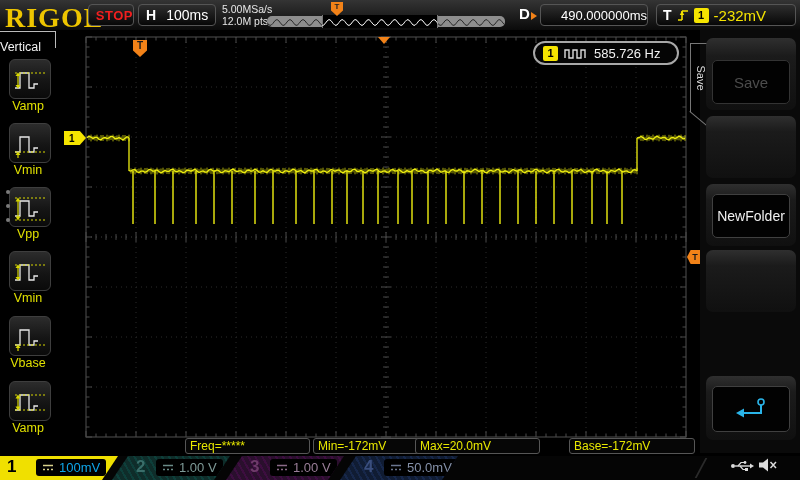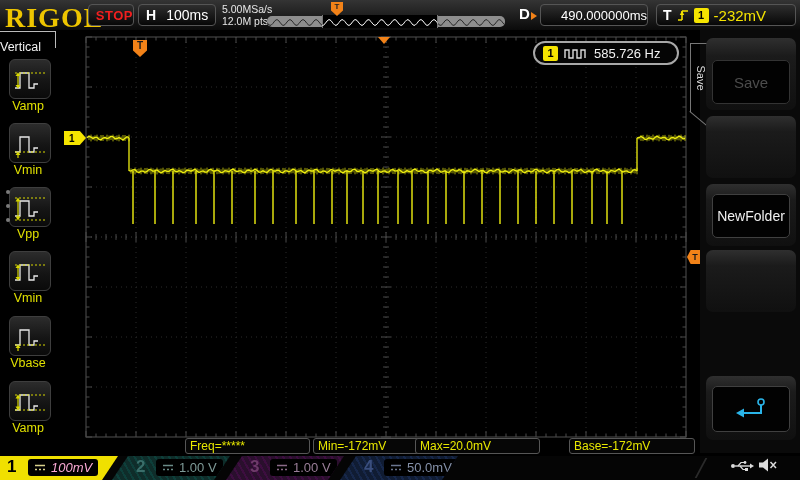--- a/index.html
+++ b/index.html
@@ -306,21 +306,21 @@
   </div>
 
   <div class="abs meas-box" style="left:185px;">Freq=*****</div>
   <div class="abs meas-box" style="left:313px;">Min=-172mV</div>
   <div class="abs meas-box" style="left:415px;">Max=20.0mV</div>
   <div class="abs meas-box" style="left:569px;width:126px;">Base=-172mV</div>
 
   <div id="chbar" class="abs">
     <div id="ch1" class="chgrp">
       <div class="digit" style="left:7px;color:#000;">1</div>
-      <div class="chpill" style="left:28px;color:#f9a8d4;font-style:italic;">
+      <div class="chpill" style="left:36px;color:#0ea5e9;">
         <svg width="12" height="9" viewBox="0 0 12 9">
           <line x1="1" y1="2.5" x2="11" y2="2.5" stroke="#d8d08a" stroke-width="1.3"></line>
           <path d="M1 6.5 H3 M5 6.5 H7 M9 6.5 H11" stroke="#d8d08a" stroke-width="1.3"></path>
         </svg>
         <span>100mV</span>
       </div>
     </div>
     <div id="ch2" class="chgrp">
       <div class="digit" style="left:24px;color:#3a6e6a;">2</div>
       <div class="chpill" style="left:44px;color:#7e9a97;">

